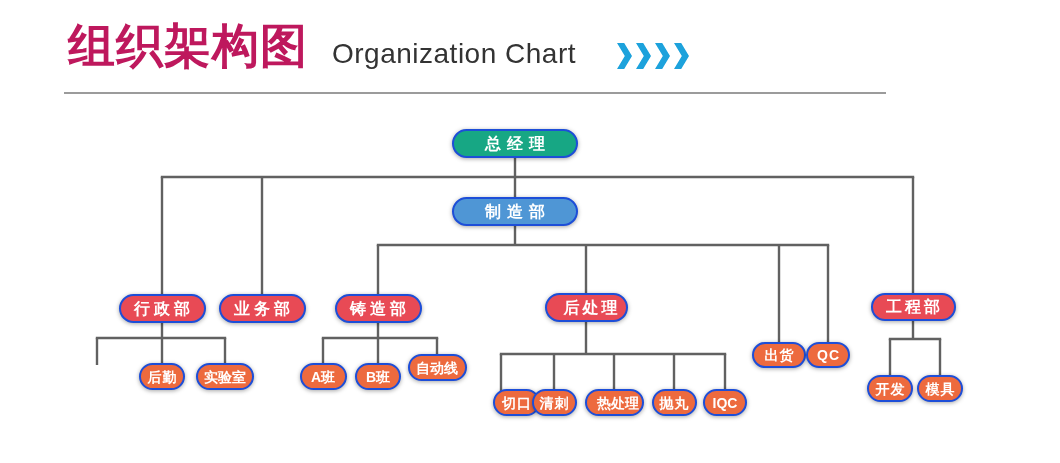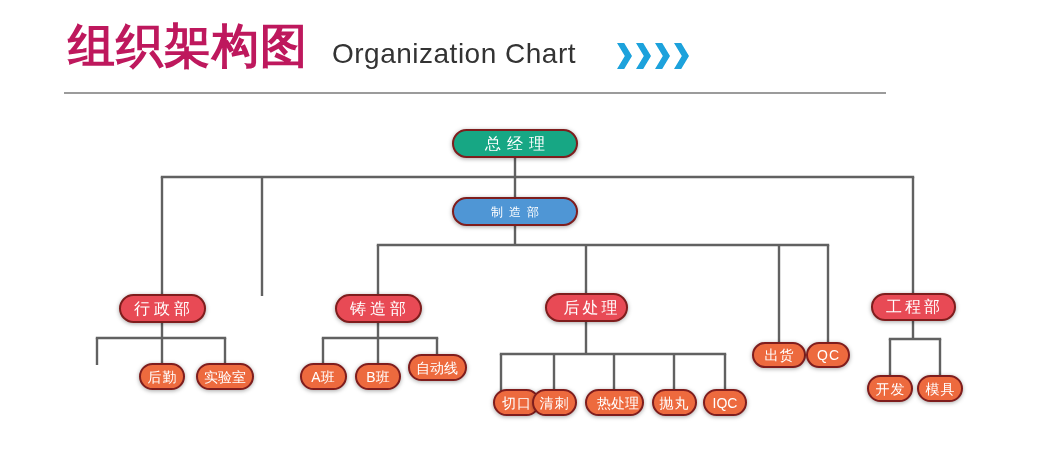--- a/index.html
+++ b/index.html
@@ -29,22 +29,22 @@
   .rule{position:absolute;left:64px;top:92px;width:822px;height:2px;background:var(--rule);}
 
   
   svg.wires{position:absolute;left:0;top:0;z-index:0;pointer-events:none;}
   line.cline{stroke:var(--line);stroke-width:2.4px;}
 
   
   .pill{
     position:absolute;z-index:2;box-sizing:border-box;
     display:flex;align-items:center;justify-content:center;
-    color:#ffffff;font-weight:normal;white-space:nowrap;
-    border:2px solid #7f1d1d;
+    color:#ffffff;font-weight:bold;white-space:nowrap;
+    border:2px solid #1d4ed8;
     box-shadow:0 1px 4px rgba(0,0,0,0.35);
     line-height:1;
   }
   .lv1{background:var(--level1);}
   .lv2{background:var(--level2);}
   .lv3{background:var(--level3);}
   .lv4{background:var(--level4);}
 </style>
 </head>
 <body>
@@ -88,22 +88,23 @@
       <line x1="554" y1="354" x2="554" y2="391" class="cline"></line>
       <line x1="614" y1="354" x2="614" y2="391" class="cline"></line>
       <line x1="674" y1="354" x2="674" y2="391" class="cline"></line>
       <line x1="725" y1="354" x2="725" y2="391" class="cline"></line>
       <line x1="913" y1="320" x2="913" y2="339" class="cline"></line>
       <line x1="888.8" y1="339" x2="941.2" y2="339" class="cline"></line>
       <line x1="890" y1="339" x2="890" y2="377" class="cline"></line>
       <line x1="940" y1="339" x2="940" y2="377" class="cline"></line>
     </svg>
 <div class="pill lv1" style="left: 452px; top: 129px; width: 126px; height: 29px; font-size: 16px; letter-spacing: 6px; padding-left: 6px; border-radius: 16.5px;">总经理</div>
-    <div class="pill lv2" style="left: 452px; top: 197px; width: 126px; height: 29px; font-size: 12px; letter-spacing: 6px; padding-left: 6px; border-radius: 16.5px;">制造部</div>
+    <div class="pill lv2" style="left: 452px; top: 197px; width: 126px; height: 29px; font-size: 16px; letter-spacing: 6px; padding-left: 6px; border-radius: 16.5px;">制造部</div>
     <div class="pill lv3" style="left: 118.5px; top: 294px; width: 87px; height: 29px; font-size: 16px; letter-spacing: 4px; padding-left: 4px; border-radius: 16.5px;">行政部</div>
+    <div class="pill lv3" style="left: 218.5px; top: 294px; width: 87px; height: 29px; font-size: 16px; letter-spacing: 4px; padding-left: 4px; border-radius: 16.5px;">业务部</div>
     <div class="pill lv3" style="left: 334.5px; top: 294px; width: 87px; height: 29px; font-size: 16px; letter-spacing: 4px; padding-left: 4px; border-radius: 16.5px;">铸造部</div>
     <div class="pill lv3" style="left: 544.5px; top: 293px; width: 83px; height: 29px; font-size: 16px; letter-spacing: 3px; padding-left: 12px; border-radius: 16.5px;">后处理</div>
     <div class="pill lv3" style="left: 870.5px; top: 293px; width: 85px; height: 28px; font-size: 16px; letter-spacing: 3px; padding-left: 3px; border-radius: 16px;">工程部</div>
     <div class="pill lv4" style="left: 752px; top: 342px; width: 54px; height: 26px; font-size: 14px; letter-spacing: 1px; padding-left: 1px; border-radius: 15px;">出货</div>
     <div class="pill lv4" style="left: 806px; top: 342px; width: 44px; height: 26px; font-size: 14px; letter-spacing: 1px; padding-left: 1px; border-radius: 15px;">QC</div>
     <div class="pill lv4" style="left: 139px; top: 363px; width: 46px; height: 27px; font-size: 14px; letter-spacing: 1px; padding-left: 1px; border-radius: 15.5px;">后勤</div>
     <div class="pill lv4" style="left: 196px; top: 363px; width: 58px; height: 27px; font-size: 14px; letter-spacing: 0px; padding-left: 0px; border-radius: 15.5px;">实验室</div>
     <div class="pill lv4" style="left: 299.5px; top: 363px; width: 47px; height: 27px; font-size: 14px; letter-spacing: 0px; padding-left: 0px; border-radius: 15.5px;">A班</div>
     <div class="pill lv4" style="left: 355px; top: 363px; width: 46px; height: 27px; font-size: 14px; letter-spacing: 0px; padding-left: 0px; border-radius: 15.5px;">B班</div>
     <div class="pill lv4" style="left: 407.5px; top: 354px; width: 59px; height: 27px; font-size: 14px; letter-spacing: 0px; padding-left: 0px; border-radius: 15.5px;">自动线</div>

